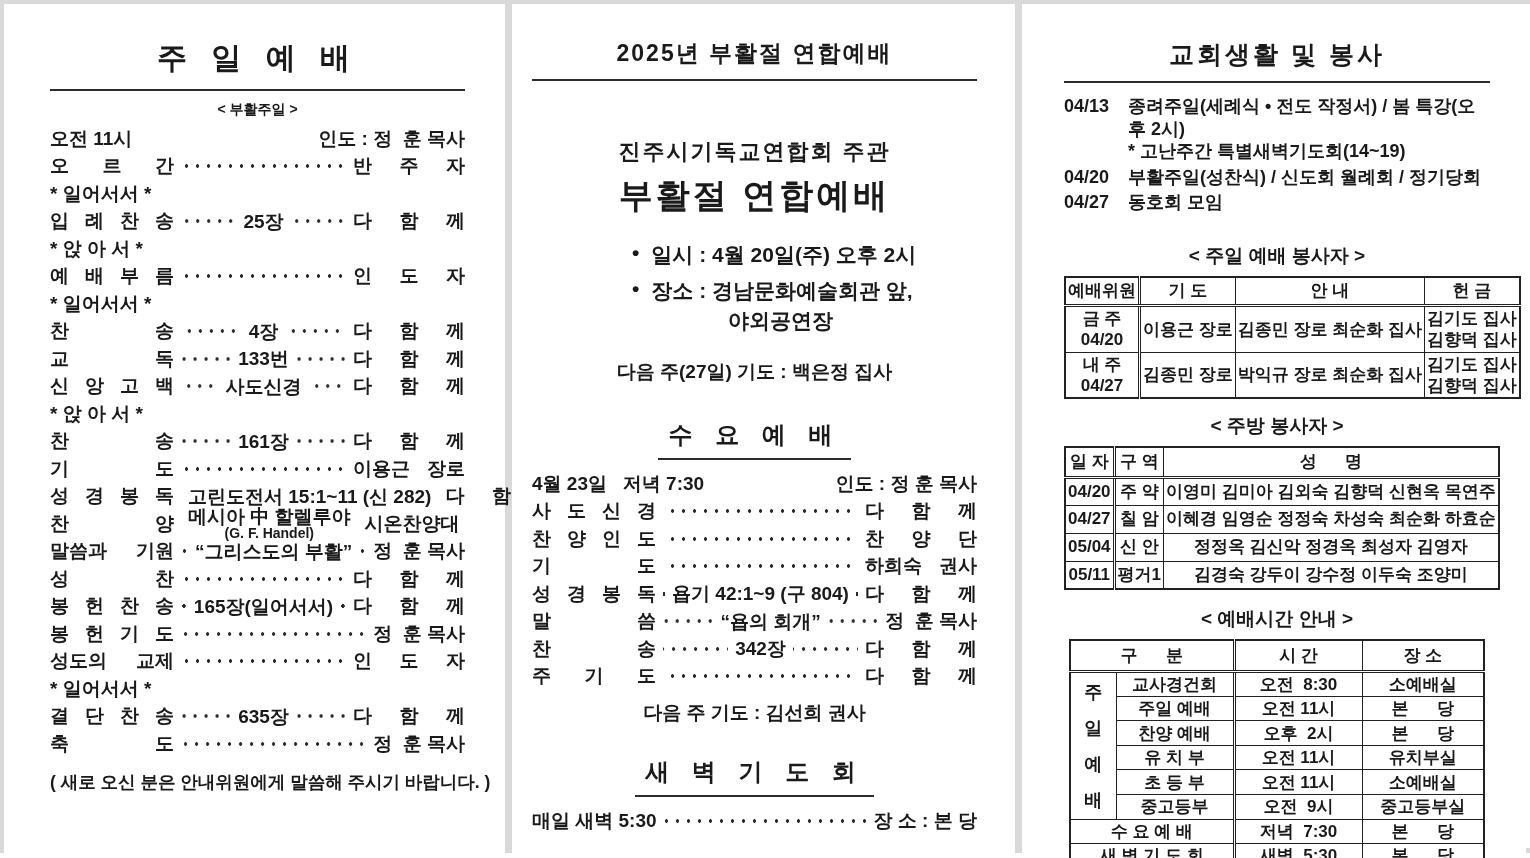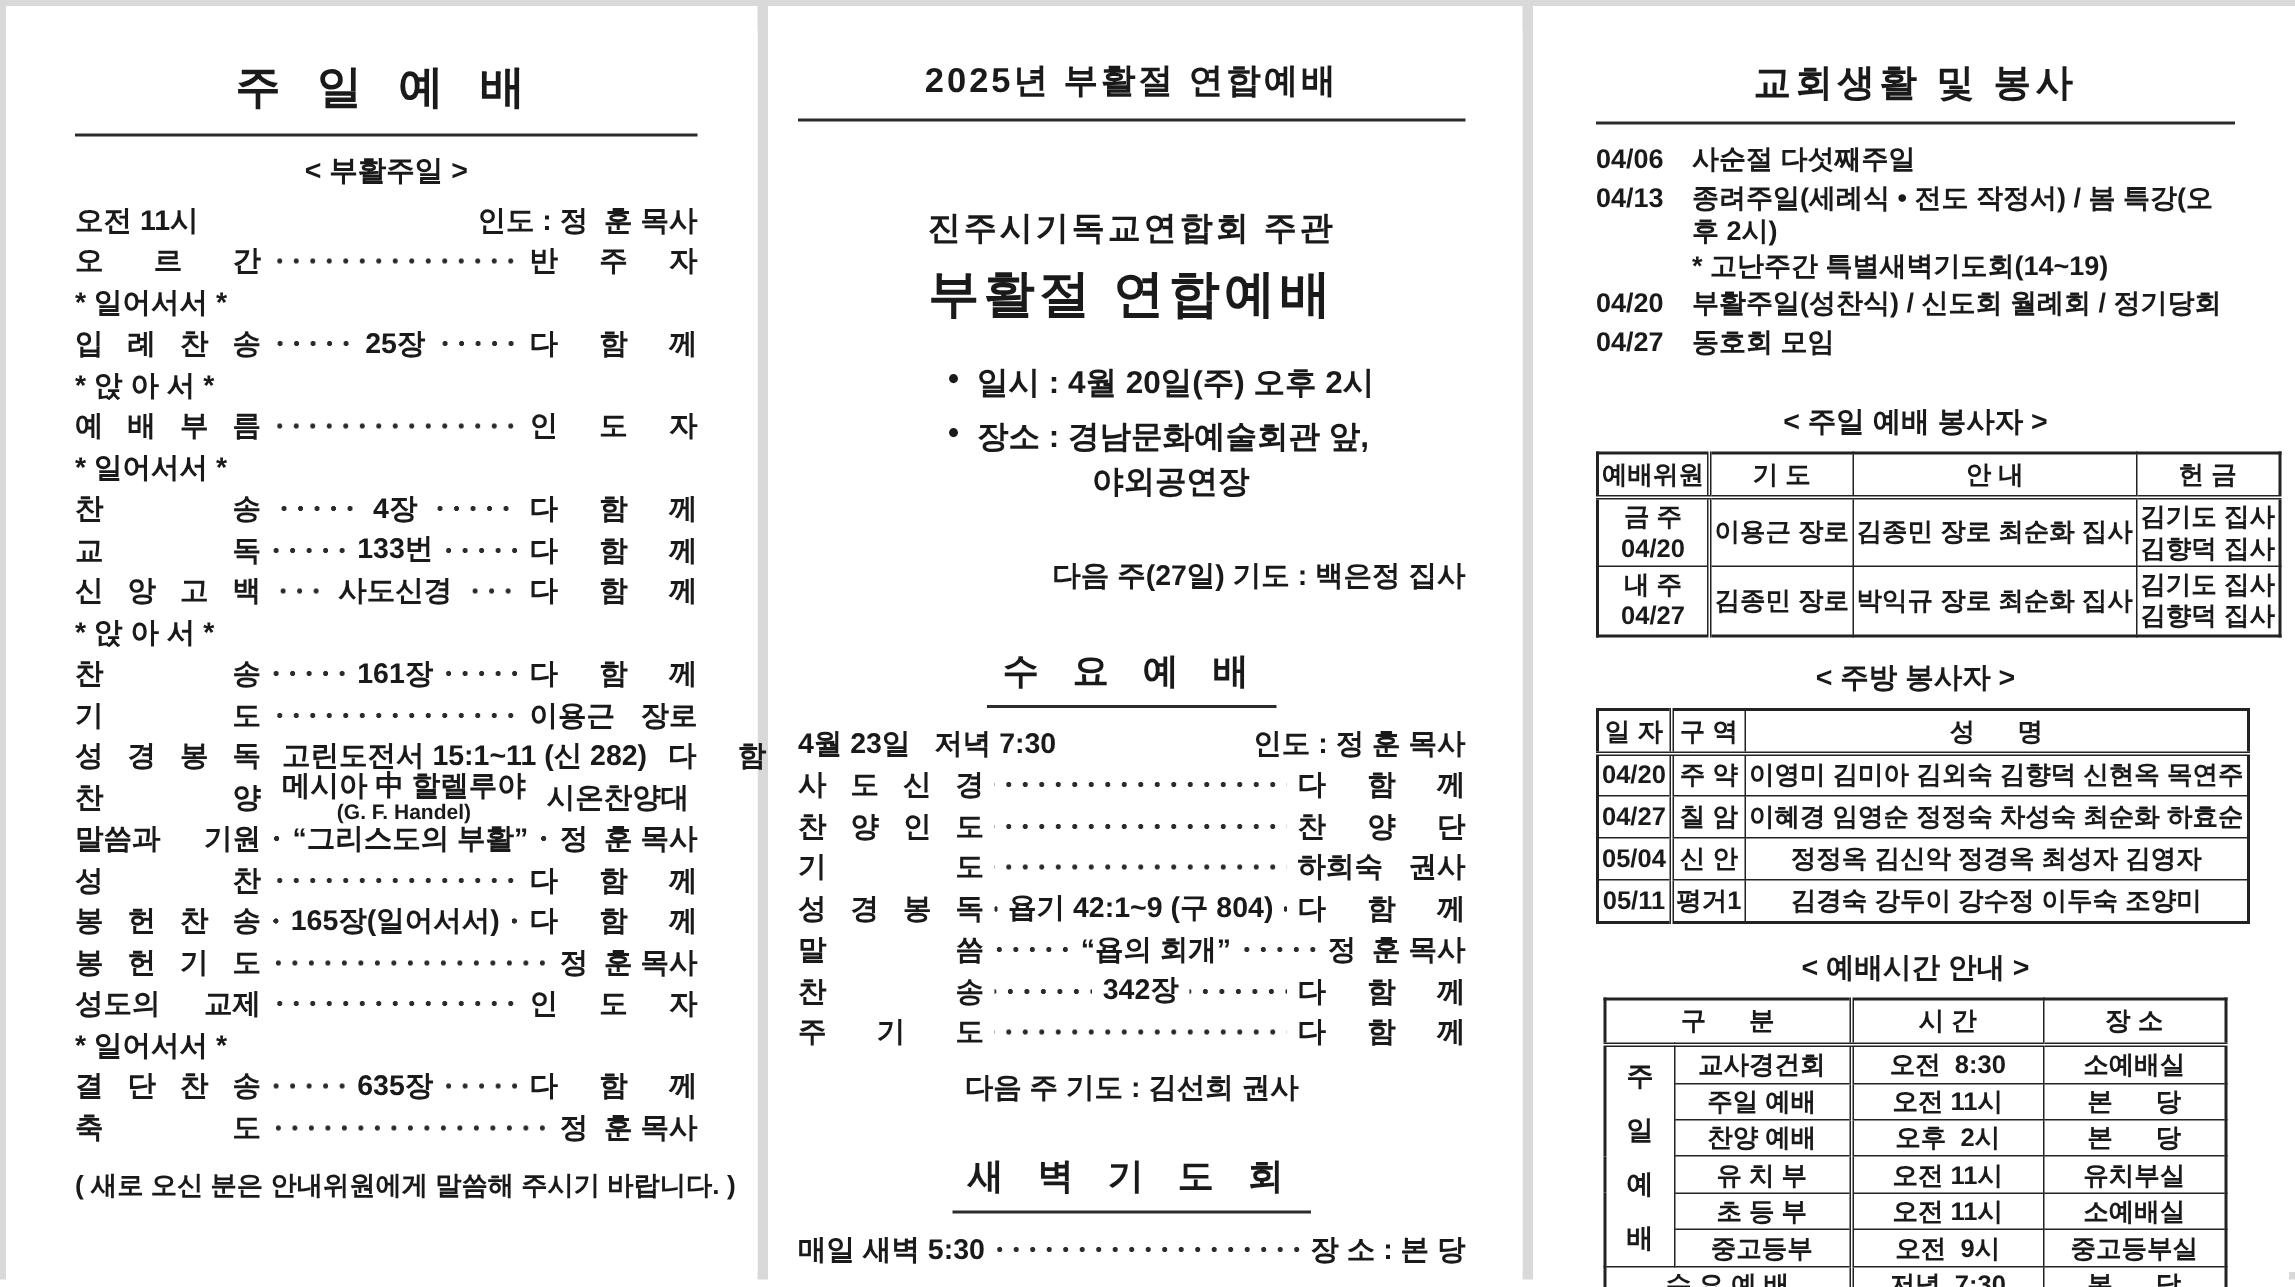--- a/index.html
+++ b/index.html
@@ -18,21 +18,21 @@
   .page { position:absolute; top:20px; height:844px; background:#fff; }
   .p1 { left:4px;  width:501px; padding:18px 40px 0 46px; }
   .p2 { left:512px; width:503px; padding:18px 38px 0 20px; }
   .p3 { left:1022px; width:504px; padding:18px 36px 0 42px; }
 
   .ptitle { text-align:center; font-size:30px; letter-spacing:8px; white-space:pre; }
   .p2 .ptitle { font-size:23px; letter-spacing:2px; }
   .p3 .ptitle { font-size:25px; letter-spacing:3px; }
   .rule { border-top:2px solid #2c2c2c; margin-top:10px; }
 
-  .subtitle { text-align:center; font-size:19px; margin-top:10px; white-space:pre; }
+  .subtitle { text-align:center; font-size:14px; margin-top:10px; white-space:pre; }
 
   
   .rows { margin-top:6px; }
   .row { display:flex; align-items:center; height:27.5px; font-size:19px; }
   .row.marker { justify-content:flex-start; }
   .row.plain { justify-content:space-between; }
   .lbl { display:inline-block; width:124px; text-align-last:justify; flex:0 0 auto; white-space:pre-wrap; }
   .lbl.nj { text-align-last:auto; width:auto; }
   .dots { flex:1 1 auto; height:6px; align-self:center; margin:0 7px;
           background-image:radial-gradient(circle, #2b2b2b 1.6px, transparent 1.9px);
@@ -45,21 +45,21 @@
   .footnote { text-align:center; font-size:17.5px; margin-top:12px; white-space:pre; }
 
   
   .org { text-align:center; font-size:22px; margin-top:56px; letter-spacing:2px; }
   .big { text-align:center; font-size:34px; margin-top:6px; letter-spacing:3px; }
   .bullets { margin:22px 0 0 100px; font-size:21px; }
   .bullet { display:flex; margin-top:8px; white-space:pre; }
   .bullet .dotpt { margin-right:12px; }
   .bullet-cont { margin-left:196px; margin-top:2px; font-size:21px; white-space:pre; }
   .centerline { text-align:center; font-size:19px; white-space:pre; }
-  .next1 { margin-top:36px;text-align:right; }
+  .next1 { margin-top:24px; }
   .sechead { text-align:center; margin-top:34px; }
   .sechead span { display:inline-block; font-size:24px; letter-spacing:8px; border-bottom:2px solid #2c2c2c; padding:0 10px 7px 10px; white-space:pre; }
   .p2 .rows { margin-top:10px; }
   .wednext { margin-top:10px; }
   .dawnhead { margin-top:30px; }
 
   
   .events { margin-top:12px; font-size:18px; }
   .ev { display:flex; margin-top:3px; line-height:22.5px; }
   .evd { flex:0 0 64px; white-space:pre; }
@@ -305,24 +305,20 @@
           <span class="rval nj">장 소 : 본 당</span>
         </div>
       </div>
   </section>
 
   <section class="page p3">
     <div class="ptitle">교회생활 및 봉사</div>
     <div class="rule"></div>
     <div class="events">
         <div class="ev">
-          <span class="evd">04/06</span>
-          <span class="evt"><div>사순절 다섯째주일</div></span>
-        </div>
-        <div class="ev">
           <span class="evd">04/13</span>
           <span class="evt"><div>종려주일(세례식 • 전도 작정서) / 봄 특강(오후 2시)</div><div class="evsub">* 고난주간 특별새벽기도회(14~19)</div></span>
         </div>
         <div class="ev">
           <span class="evd">04/20</span>
           <span class="evt"><div>부활주일(성찬식) / 신도회 월례회 / 정기당회</div></span>
         </div>
         <div class="ev">
           <span class="evd">04/27</span>
           <span class="evt"><div>동호회 모임</div></span>

